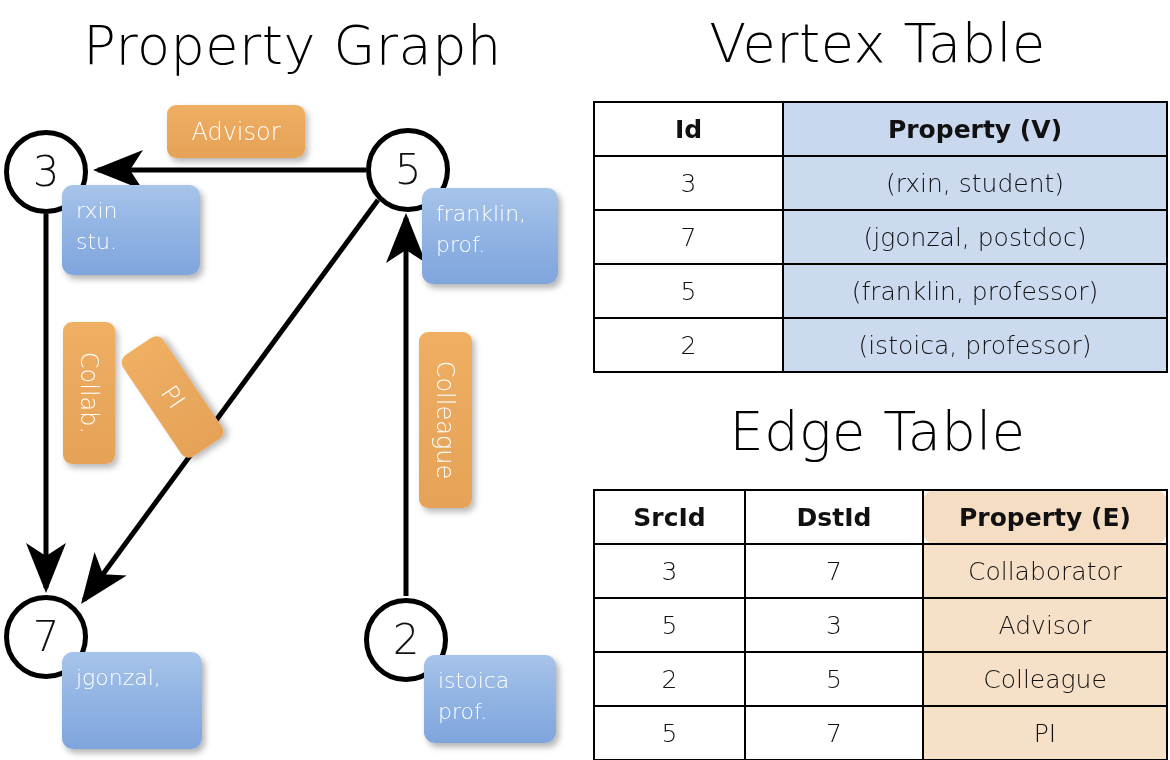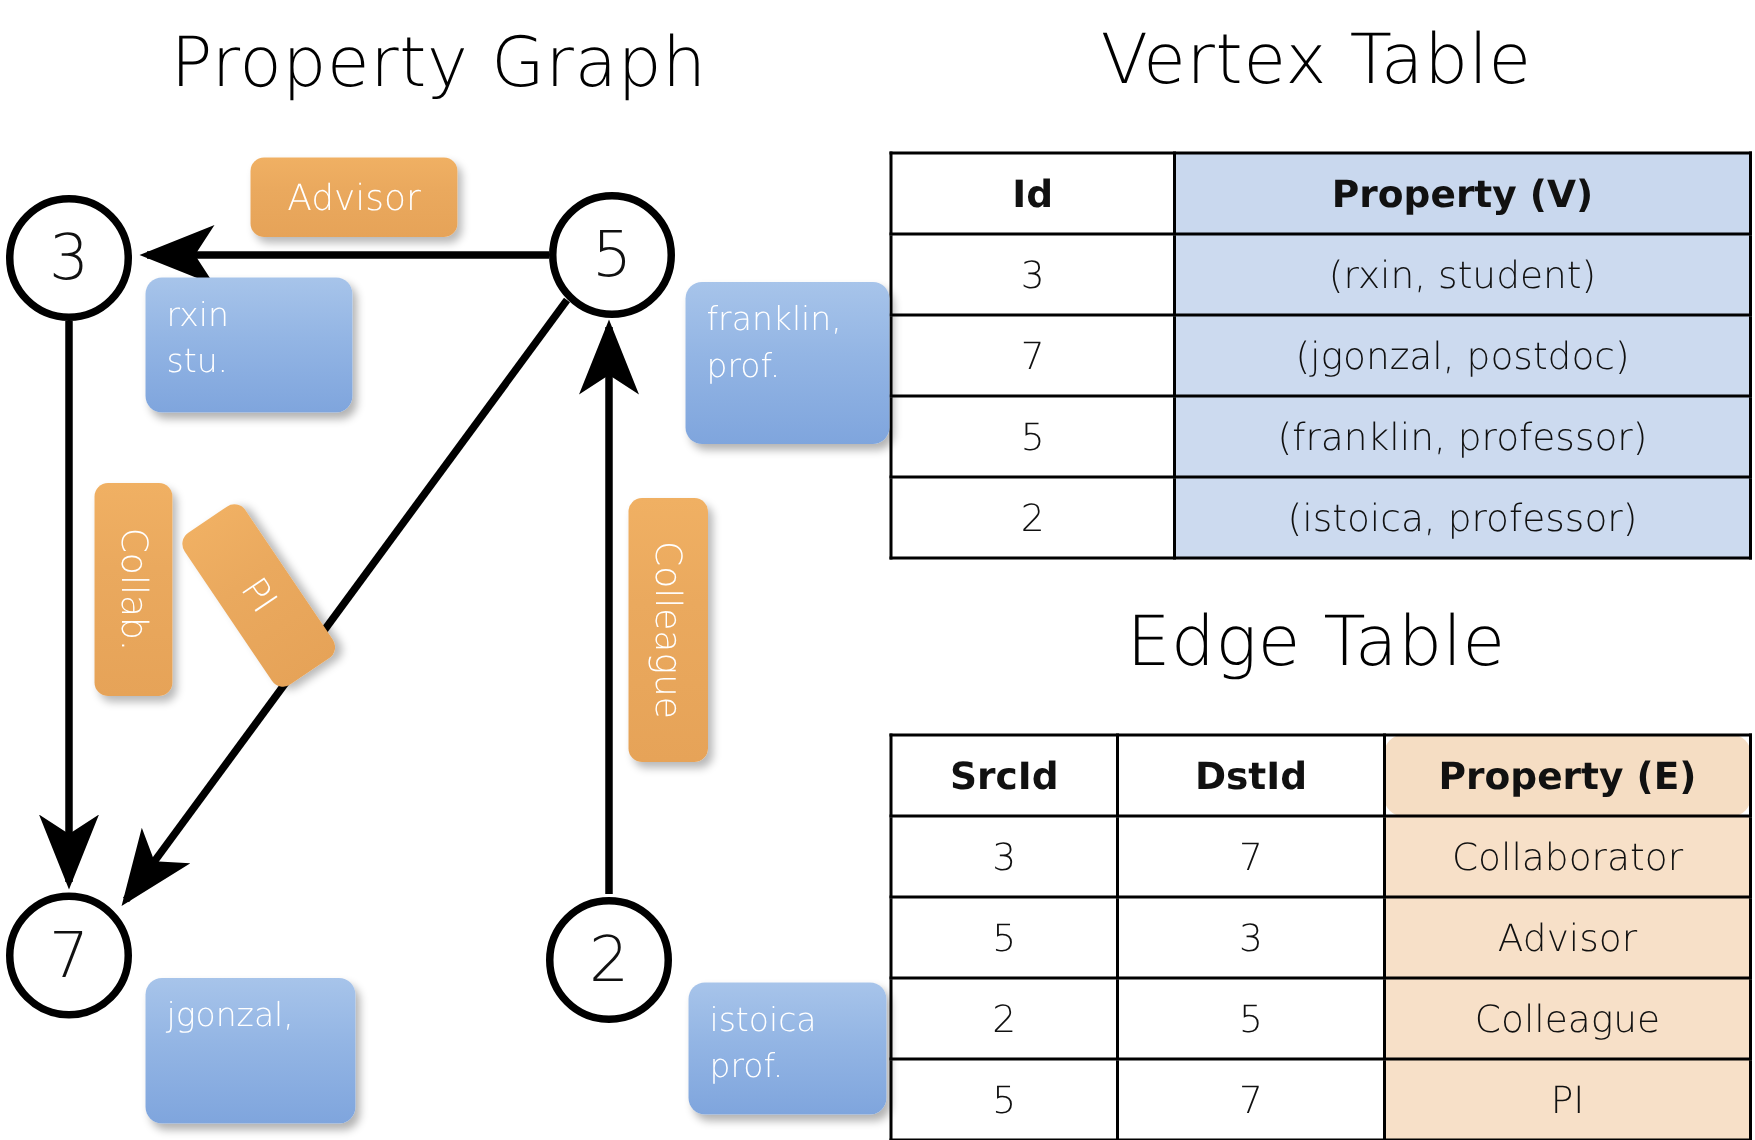--- a/index.html
+++ b/index.html
@@ -14,21 +14,21 @@
     overflow: hidden;
     font-family: "Liberation Sans", sans-serif;
     color: #000;
   }
 
   
   .big-title {
     position: absolute;
     font-family: "DejaVu Sans", sans-serif;
     font-weight: 300;
-    font-size: 46px;
+    font-size: 54px;
     letter-spacing: 0.5px;
     color: #000;
     white-space: nowrap;
     text-align: center;
   }
   #title-property-graph { left: 0px;   top: 14px;  width: 585px; }
   #title-vertex-table   { left: 585px; top: 12px;  width: 585px; }
   #title-edge-table     { left: 585px; top: 400px; width: 585px; }
 
   
@@ -68,24 +68,23 @@
     background: linear-gradient(180deg, #a7c4ea 0%, #93b5e4 45%, #7fa5dd 100%);
     box-shadow: 3px 4px 6px rgba(0,0,0,0.30);
     color: #ffffff;
     font-family: "DejaVu Sans", sans-serif;
     font-weight: 300;
     font-size: 22px;
     line-height: 1.42;
     padding: 10px 0 12px 14px;
     box-sizing: border-box;
     z-index: 6;
-    margin-left: 35px;
   }
   #vbox-rxin     { left: 62px;  top: 185px; width: 138px; height: 90px; }
-  #vbox-franklin { left: 422px; top: 188px; width: 136px; height: 108px; }
+  #vbox-franklin { left: 422px; top: 188px; width: 136px; height: 96px; }
   #vbox-jgonzal  { left: 62px;  top: 652px; width: 140px; height: 97px; }
   #vbox-istoica  { left: 424px; top: 655px; width: 132px; height: 88px; }
 
   
   .edge-label {
     position: absolute;
     border-radius: 9px;
     background: linear-gradient(180deg, #f0b063 0%, #eaa95e 40%, #e6a358 100%);
     box-shadow: 3px 4px 6px rgba(0,0,0,0.28);
     color: #ffffff;

